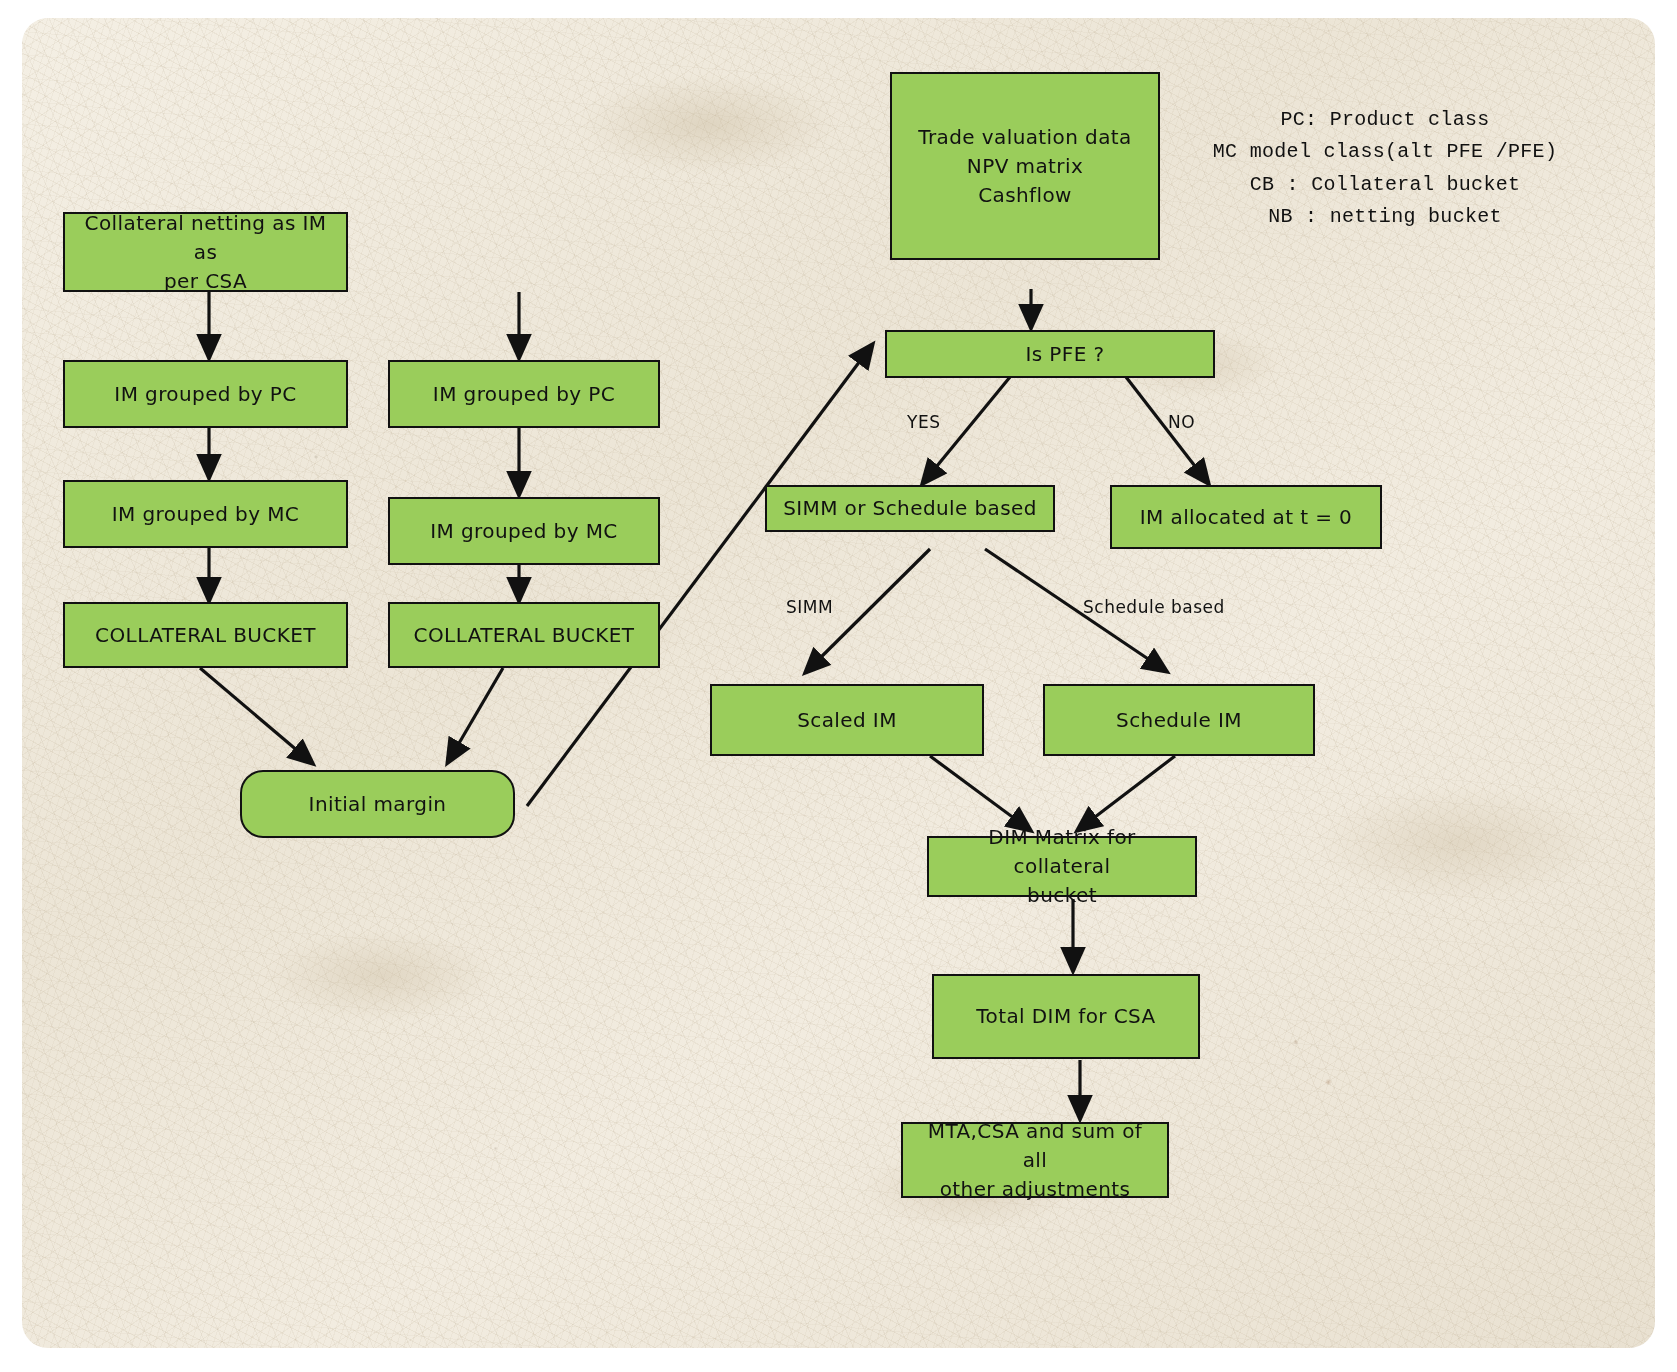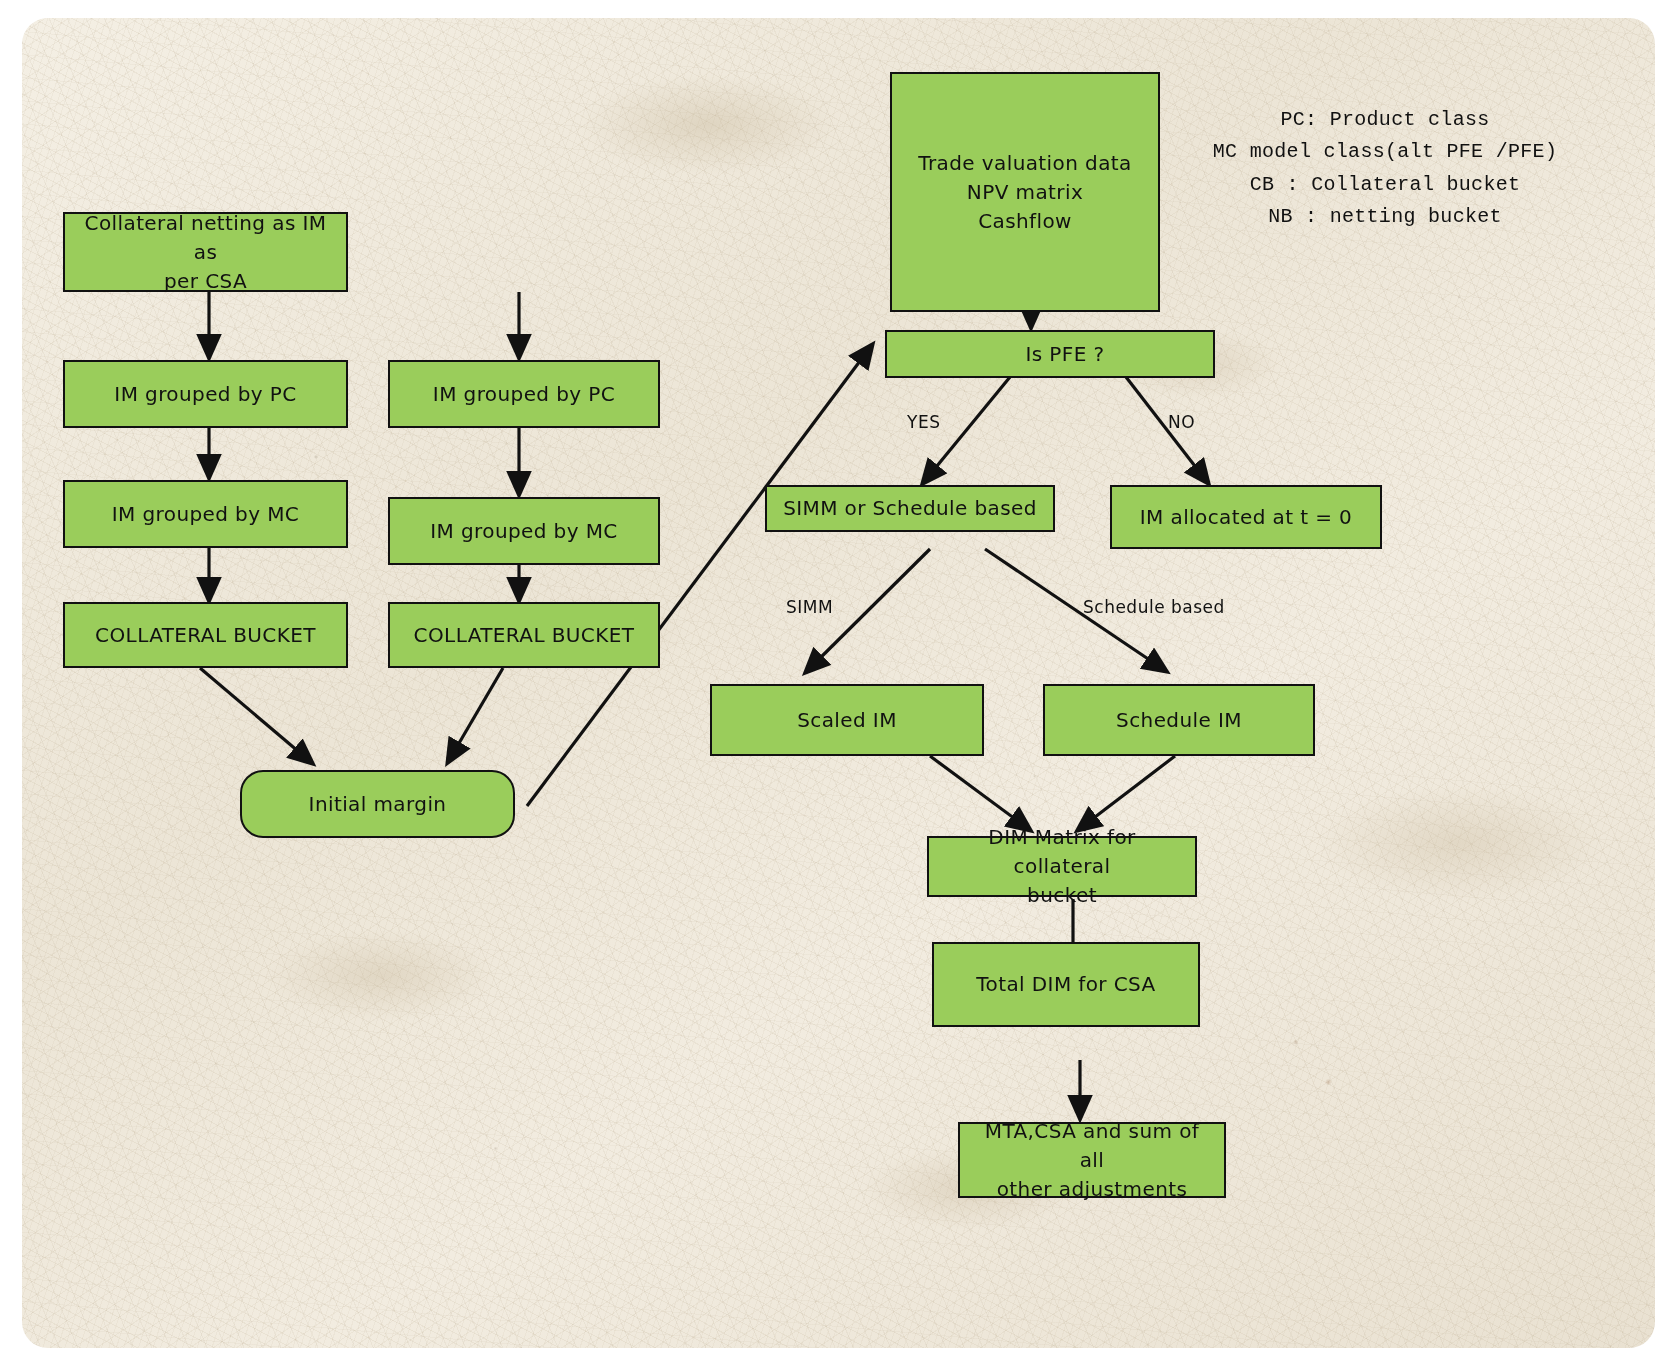--- a/index.html
+++ b/index.html
@@ -152,21 +152,21 @@
       <line x1="930" y1="756" x2="1030" y2="830"></line>
 
       <line x1="1175" y1="756" x2="1078" y2="830"></line>
 
       <line x1="1073" y1="899" x2="1073" y2="970"></line>
 
       <line x1="1080" y1="1060" x2="1080" y2="1118"></line>
     </g>
   </svg>
 
-  <div class="node" style="left:890px; top:72px; width:270px; height:240px;">Trade valuation data
+  <div class="node" style="left:890px; top:72px; width:270px; height:188px;">Trade valuation data
 NPV matrix
 Cashflow</div>
 
   <div class="node" style="left:63px; top:212px; width:285px; height:80px;">Collateral netting as IM as
 per CSA</div>
 
 
   <div class="node" style="left:63px; top:360px; width:285px; height:68px;">IM grouped by PC</div>
 
   <div class="node" style="left:388px; top:360px; width:272px; height:68px;">IM grouped by PC</div>
@@ -187,23 +187,23 @@
 
   <div class="node" style="left:1110px; top:485px; width:272px; height:64px;">IM allocated at t = 0</div>
 
   <div class="node" style="left:710px; top:684px; width:274px; height:72px;">Scaled IM</div>
 
   <div class="node" style="left:1043px; top:684px; width:272px; height:72px;">Schedule IM</div>
 
   <div class="node" style="left:927px; top:836px; width:270px; height:61px;">DIM Matrix for collateral
 bucket</div>
 
-  <div class="node" style="left:932px; top:942px; width:268px; height:85px;">Total DIM for CSA</div>
-
-  <div class="node" style="left:958px; top:1122px; width:268px; height:76px;">MTA,CSA and sum of all
+  <div class="node" style="left:932px; top:974px; width:268px; height:85px;">Total DIM for CSA</div>
+
+  <div class="node" style="left:901px; top:1122px; width:268px; height:76px;">MTA,CSA and sum of all
 other adjustments</div>
 
   <div class="edge-label" style="left:907px; top:412px;">YES</div>
 
   <div class="edge-label" style="left:1168px; top:412px;">NO</div>
 
   <div class="edge-label" style="left:786px; top:597px;">SIMM</div>
 
   <div class="edge-label" style="left:1083px; top:597px;">Schedule based</div>
 

